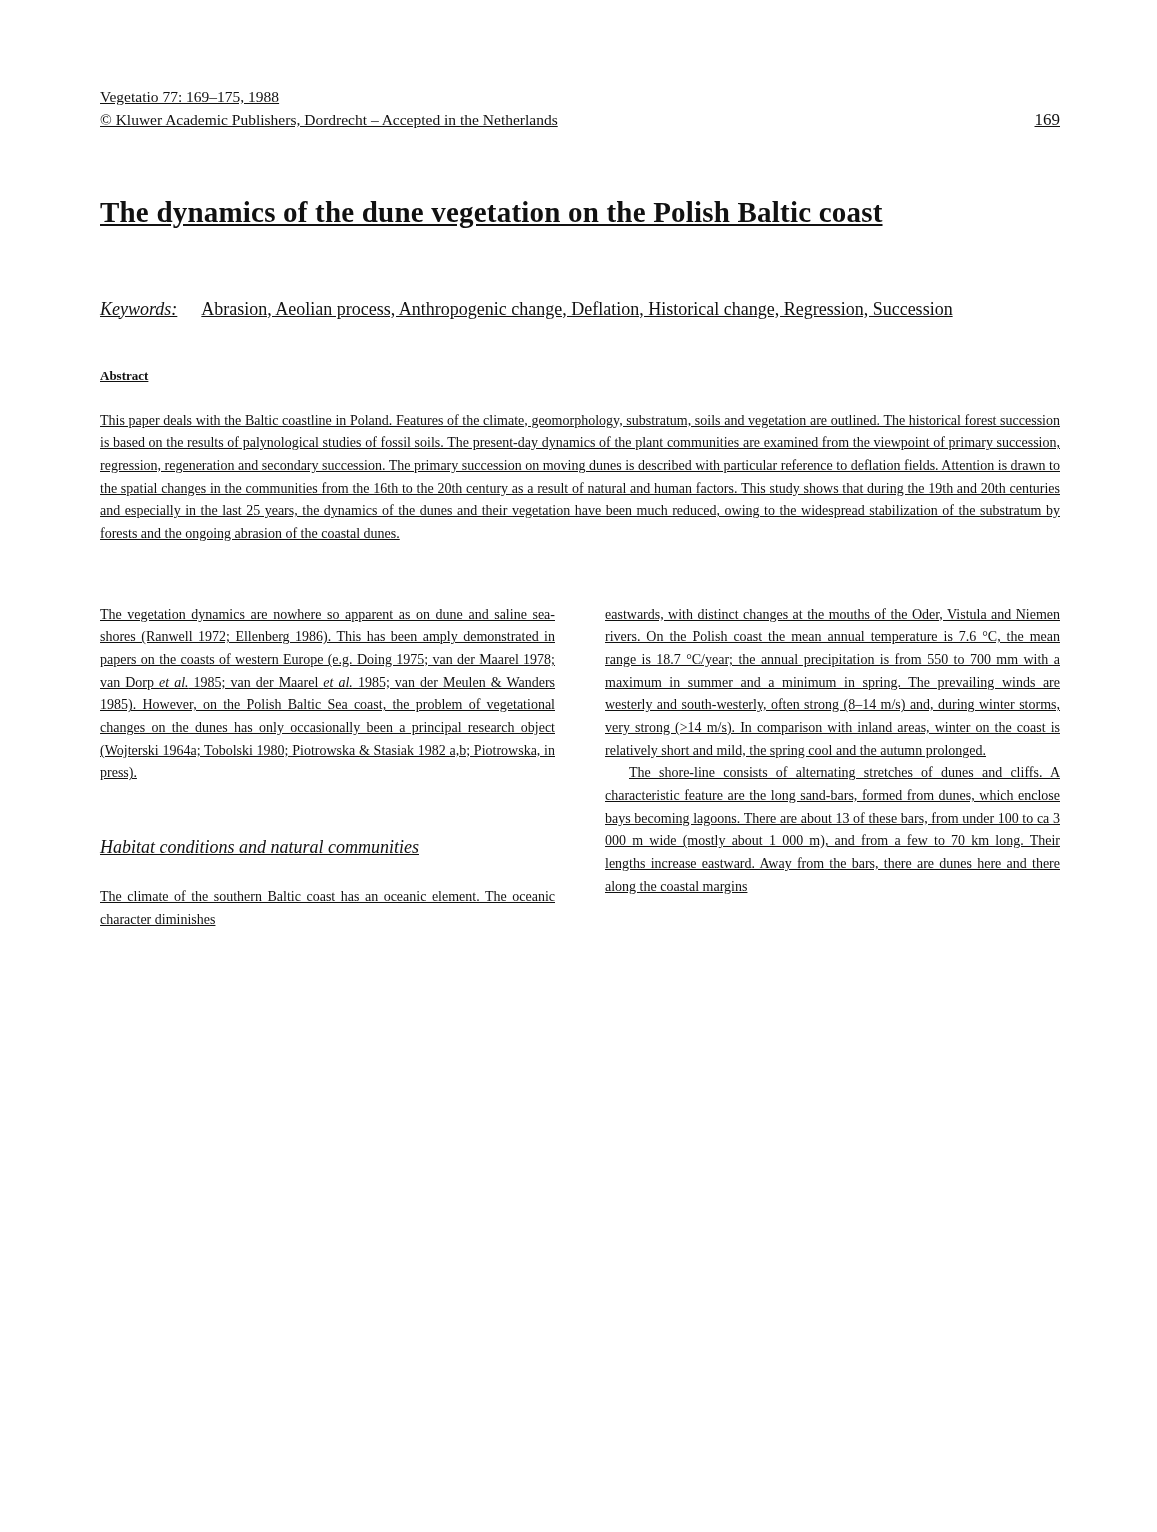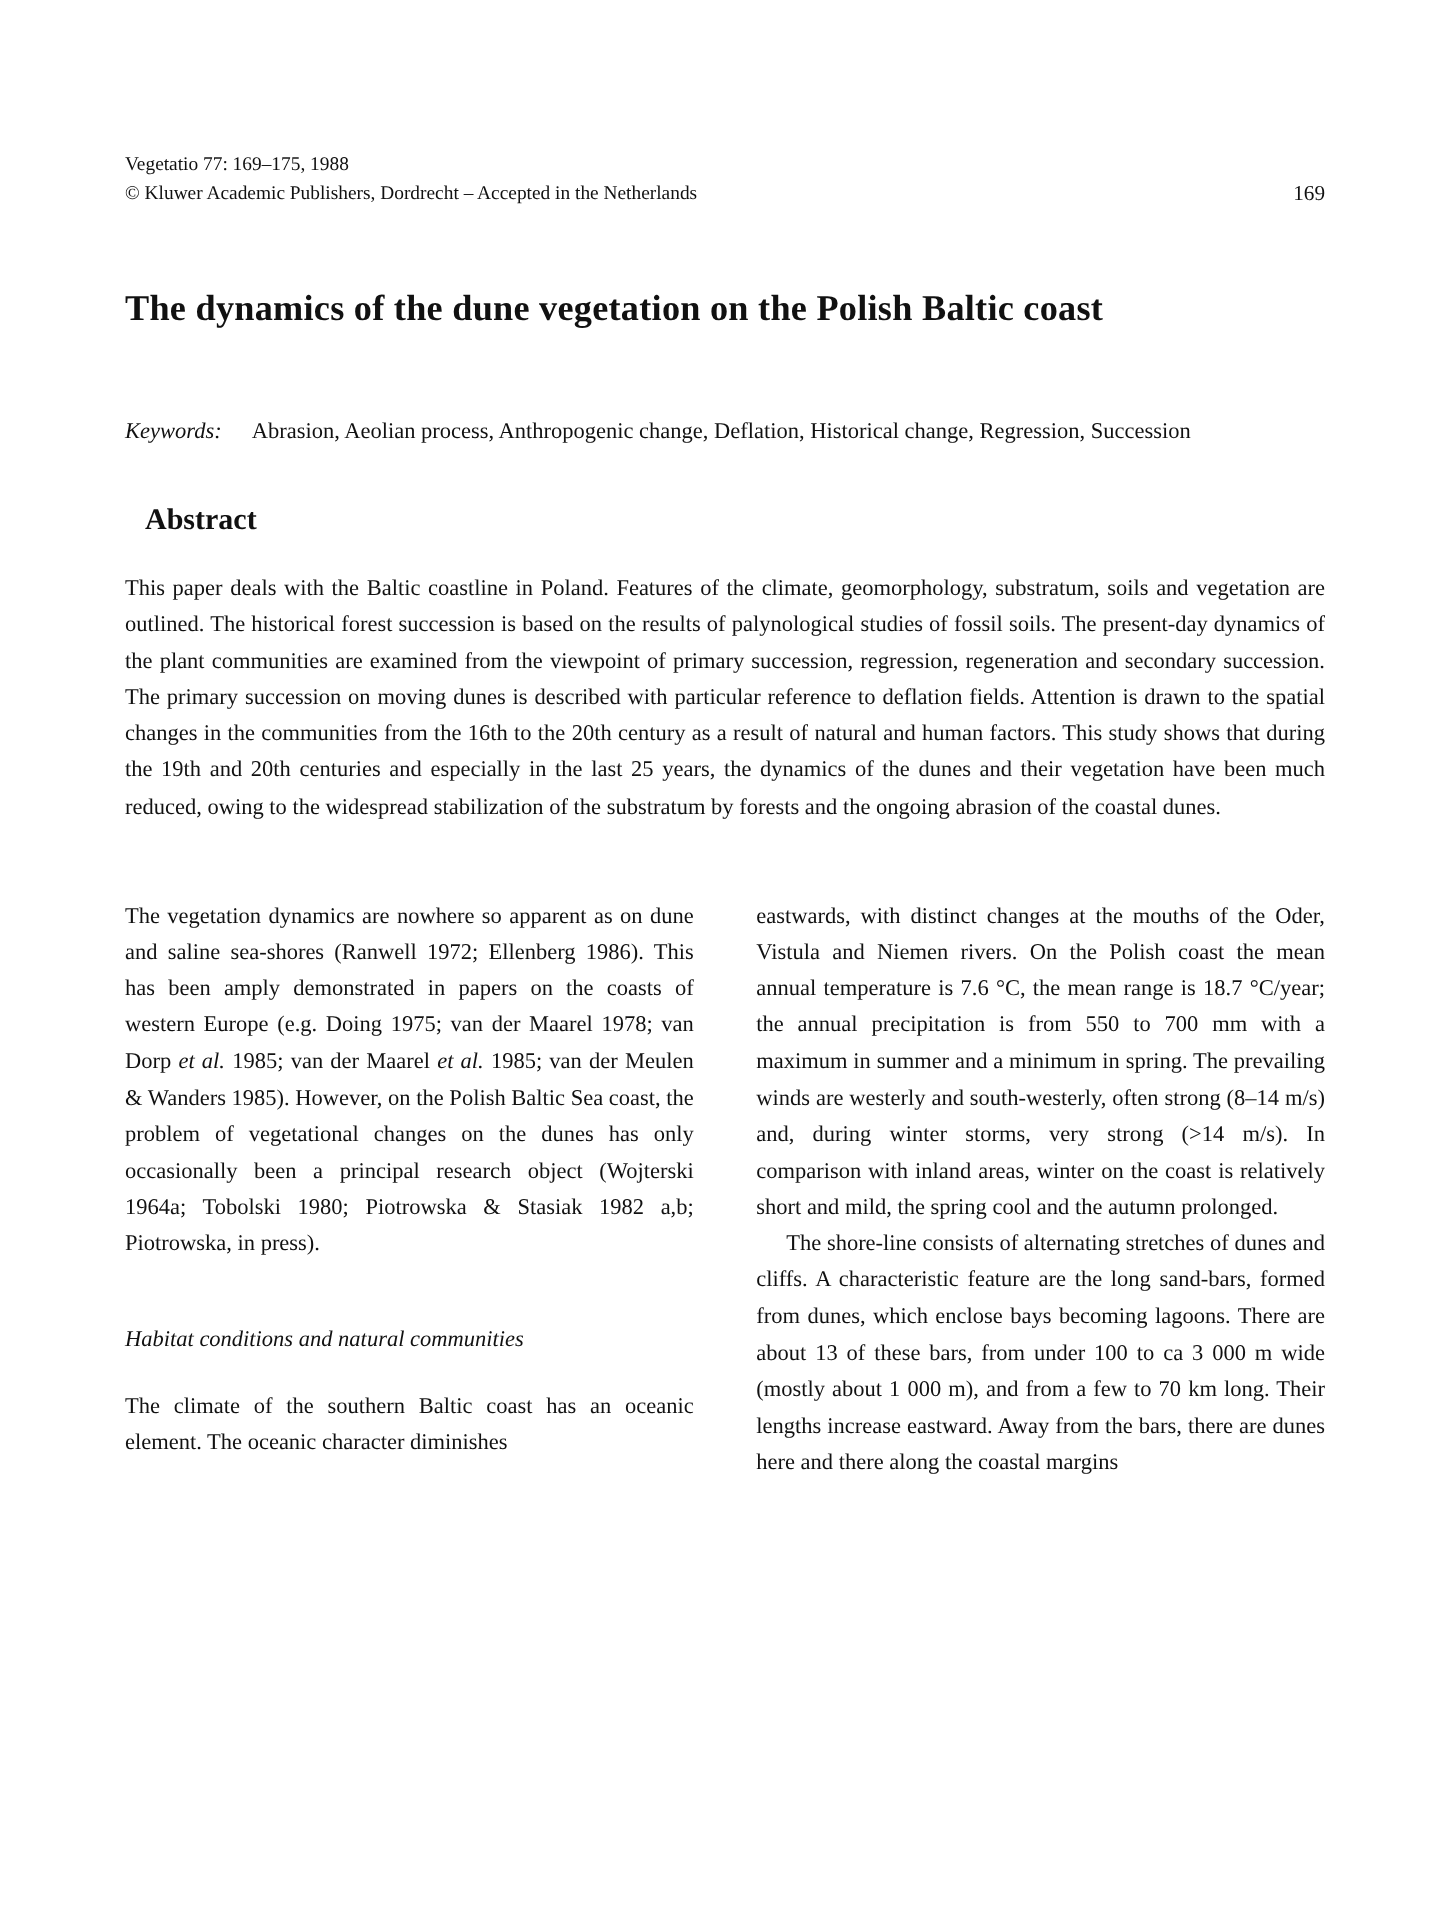--- a/index.html
+++ b/index.html
@@ -7,21 +7,22 @@
   body {
     width: 1157px;
     height: 1532px;
     overflow: hidden;
     font-family: "Liberation Serif", "DejaVu Serif", serif;
     color: #111111;
   }
   .page {
     width: 100%;
     height: 100%;
-    padding: 120px 97px 40px 100px;
+    padding: 85px 97px 40px 100px;
+    text-decoration: underline;
   }
   .journal-header {
     display: flex;
     justify-content: space-between;
     align-items: flex-end;
     font-size: 15.5px;
     line-height: 1.5;
   }
   .page-number { font-size: 17px; line-height: 1.4; }
   .title {
@@ -39,24 +40,24 @@
     max-width: 920px;
   }
   .accepted { margin-top: 36px; font-size: 15.5px; }
   .keywords {
     margin-top: 66px;
     font-size: 18px;
     line-height: 1.62;
     text-align: justify;
   }
   .kw-label { font-style: italic; margin-right: 24px; }
-  .section-heading { font-size: 24px; font-weight: bold; margin-left: 16px; }
+  .section-heading { font-size: 13px; font-weight: bold; }
   .abstract-heading { margin-top: 44px; }
   .body-text {
-    font-size: 18px;
+    font-size: 14px;
     line-height: 1.62;
     text-align: justify;
   }
   .abstract-text { margin-top: 26px; }
   .columns {
     display: flex;
     gap: 50px;
     margin-top: 58px;
   }
   .column { flex: 1 1 0; min-width: 0; }

